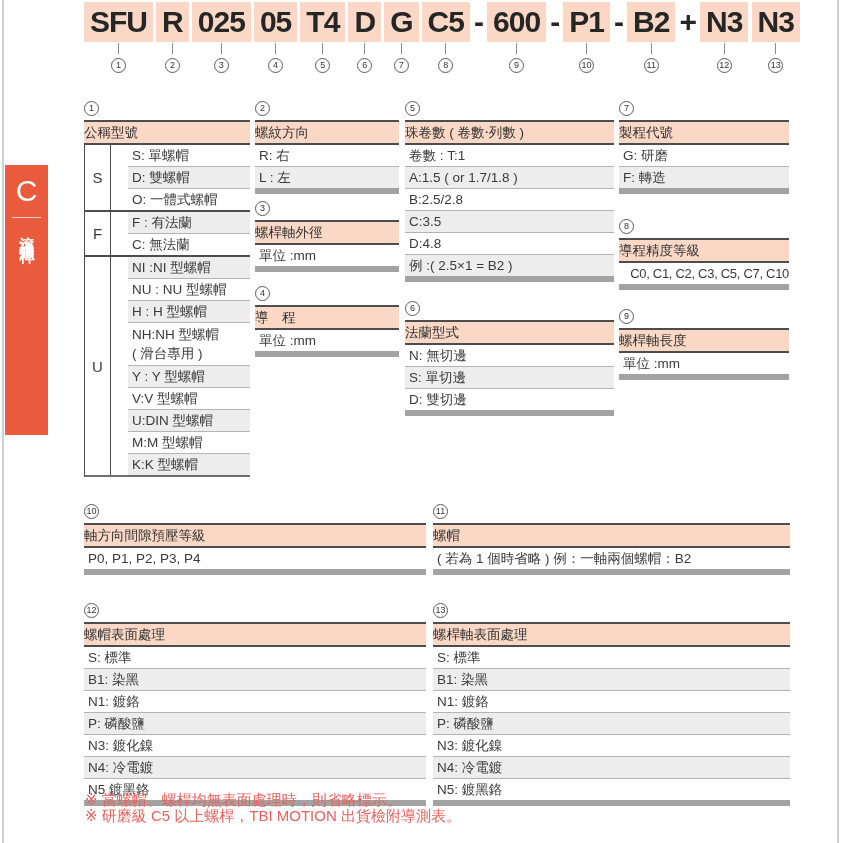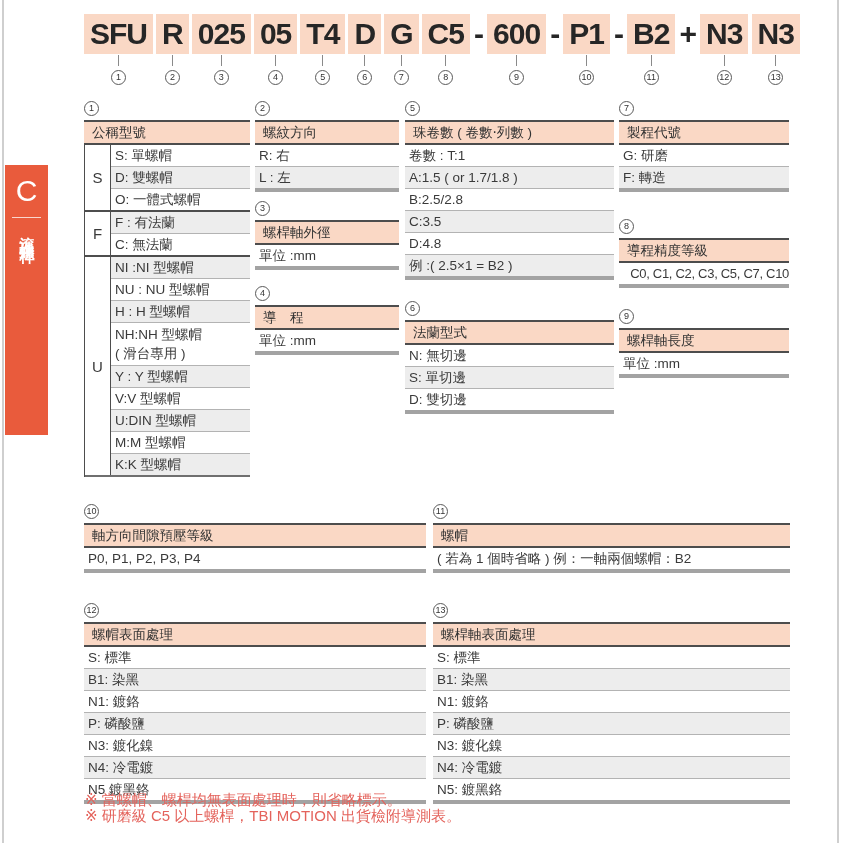--- a/index.html
+++ b/index.html
@@ -16,46 +16,46 @@
   .tab-letter{font-size:30px;line-height:34px;padding-top:9px;}
   .tab-divider{border-top:1px solid rgba(255,255,255,.75);margin:9px 7px 7px 7px;}
   .tab-vertical{writing-mode:vertical-rl;font-size:15px;font-weight:bold;letter-spacing:4px;margin:2px auto 0 auto;}
 
   
   .circ{display:inline-flex;align-items:center;justify-content:center;width:15px;height:15px;
     border:1px solid #5a5a5a;border-radius:50%;font-size:9px;line-height:1;color:#333;
     box-sizing:border-box;background:#fff;flex:0 0 auto;}
 
   
-  .codebar{position:absolute;left:84px;top:14px;width:716px;display:flex;justify-content:space-between;align-items:flex-start;}
+  .codebar{position:absolute;left:84px;top:2px;width:716px;display:flex;justify-content:space-between;align-items:flex-start;}
   .seg{display:flex;flex-direction:column;align-items:center;}
   .seg-text{background:#FAD8C5;color:#262626;font-weight:bold;font-size:30px;letter-spacing:-1px;
     height:40px;line-height:40px;padding:0 6px;white-space:nowrap;}
   .seg.sep .seg-text{background:transparent;padding:0 1px;}
   .seg-tick{width:1px;height:11px;background:#8a8a8a;margin-top:1px;}
   .seg .circ{margin-top:4px;}
 
   
   .tbl-wrap{position:absolute;}
   .tbl-wrap > .circ{margin-bottom:4px;}
   .tbl{border-top:2px solid #4d4d4d;font-size:13.5px;}
   .tbl-header{background:#FAD8C5;border-bottom:2px solid #4d4d4d;height:21px;line-height:21px;
-    padding-left:8px;color:#333;white-space:nowrap;}
+    padding-left:0;color:#333;white-space:nowrap;}
   .row{height:21px;line-height:21px;border-bottom:1px solid #b3b3b3;padding-left:4px;white-space:nowrap;background:#fff;}
   .row.alt{background:#EDEDED;}
   .row.multi{height:auto;line-height:19px;padding-top:2px;padding-bottom:2px;}
-  .tbl-simple .row:last-child{border-bottom:4px solid #a3a3a3;}
+  .tbl-simple .row:last-child{border-bottom:6px solid #a3a3a3;}
 
   
   .grps{border-left:1px solid #4d4d4d;}
   .grp{display:flex;border-bottom:2px solid #4d4d4d;}
   .grp:last-child{border-bottom:2px solid #6f6f6f;}
   .grp-label{width:25px;flex:0 0 25px;display:flex;align-items:center;justify-content:center;
     font-size:15px;border-right:1px solid #4d4d4d;background:#fff;}
-  .grp-rows{flex:1;min-width:0;}
+  .grp-rows{flex:1;min-width:0;margin-left:17px;}
   .grp-rows .row:last-child{border-bottom:none;}
 
   
   #t1 {left:84px; top:97px; width:166px;}
   #t2 {left:255px;top:97px; width:144px;}
   #t3 {left:255px;top:197px;width:144px;}
   #t4 {left:255px;top:282px;width:144px;}
   #t5 {left:405px;top:97px; width:209px;}
   #t6 {left:405px;top:297px;width:209px;}
   #t7 {left:619px;top:97px; width:170px;}

